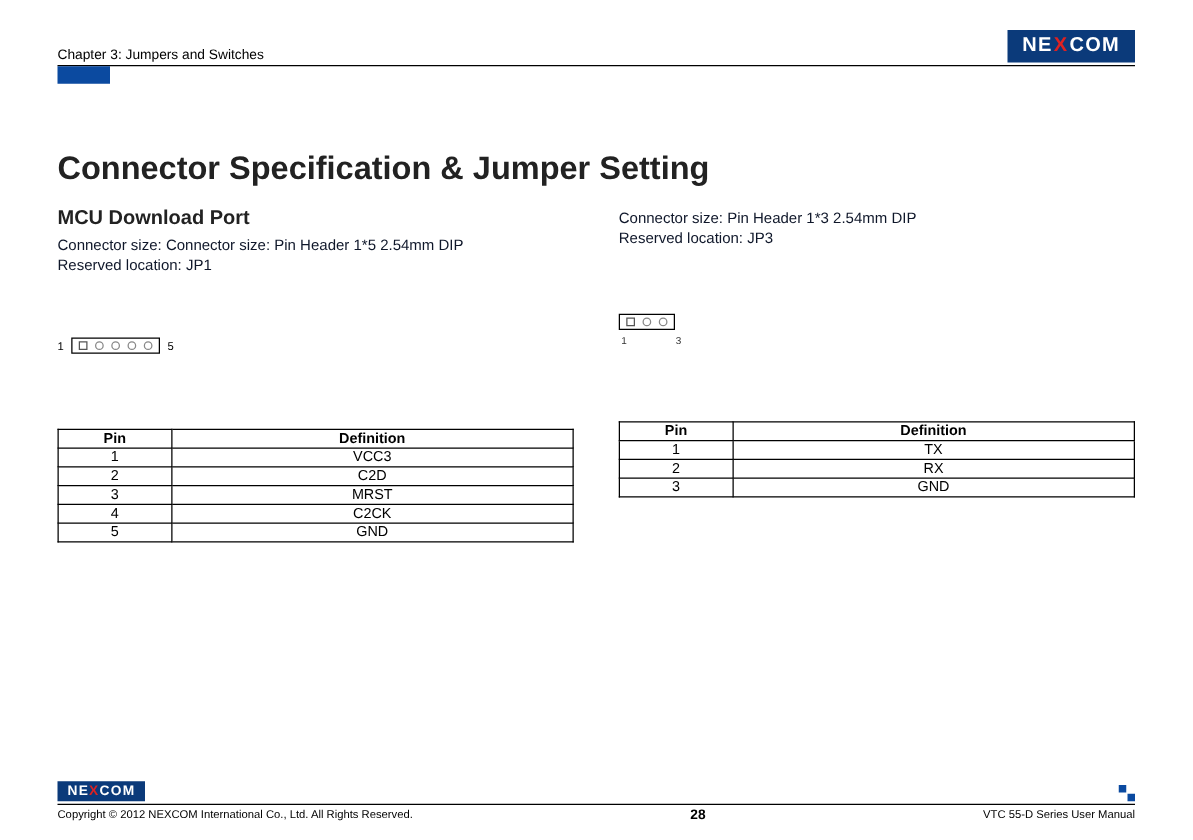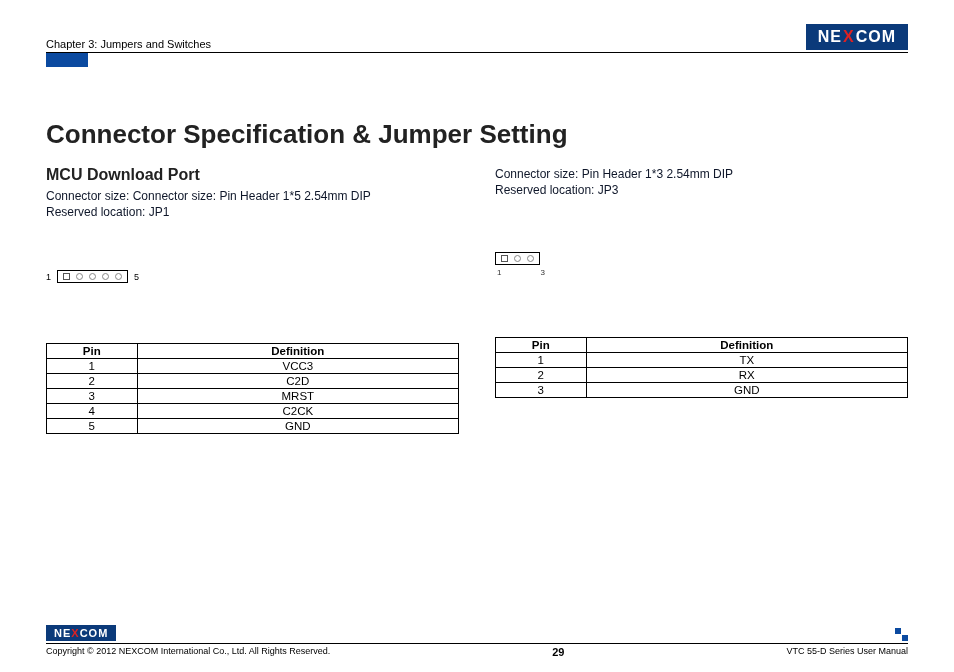--- a/index.html
+++ b/index.html
@@ -289,17 +289,17 @@
       </div>
       <div class="corner-marks">
         <div></div>
           <div class="white"></div>
           <div class="white"></div>
           <div></div>
       </div>
     </div>
     <div class="footer-rule">
       <span>Copyright © 2012 NEXCOM International Co., Ltd. All Rights Reserved.</span>
-      <span class="page-num">29</span>
+      <span class="page-num">28</span>
       <span>VTC 55-D Series User Manual</span>
     </div>
   </div>
 </div>
 
 </body></html>

